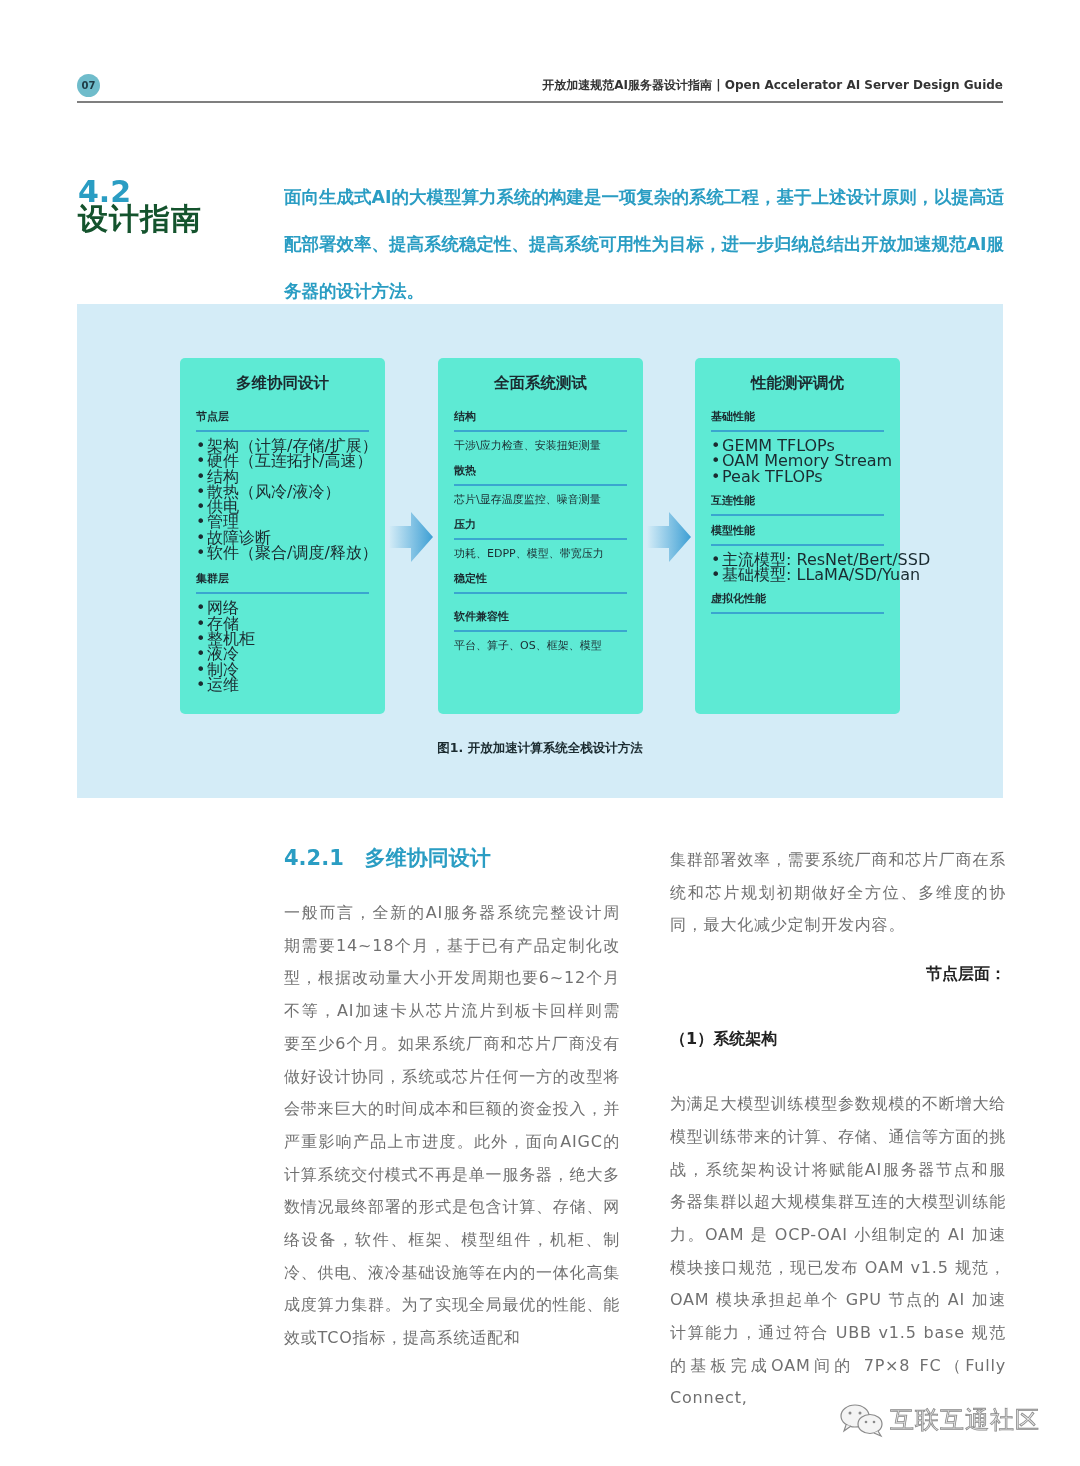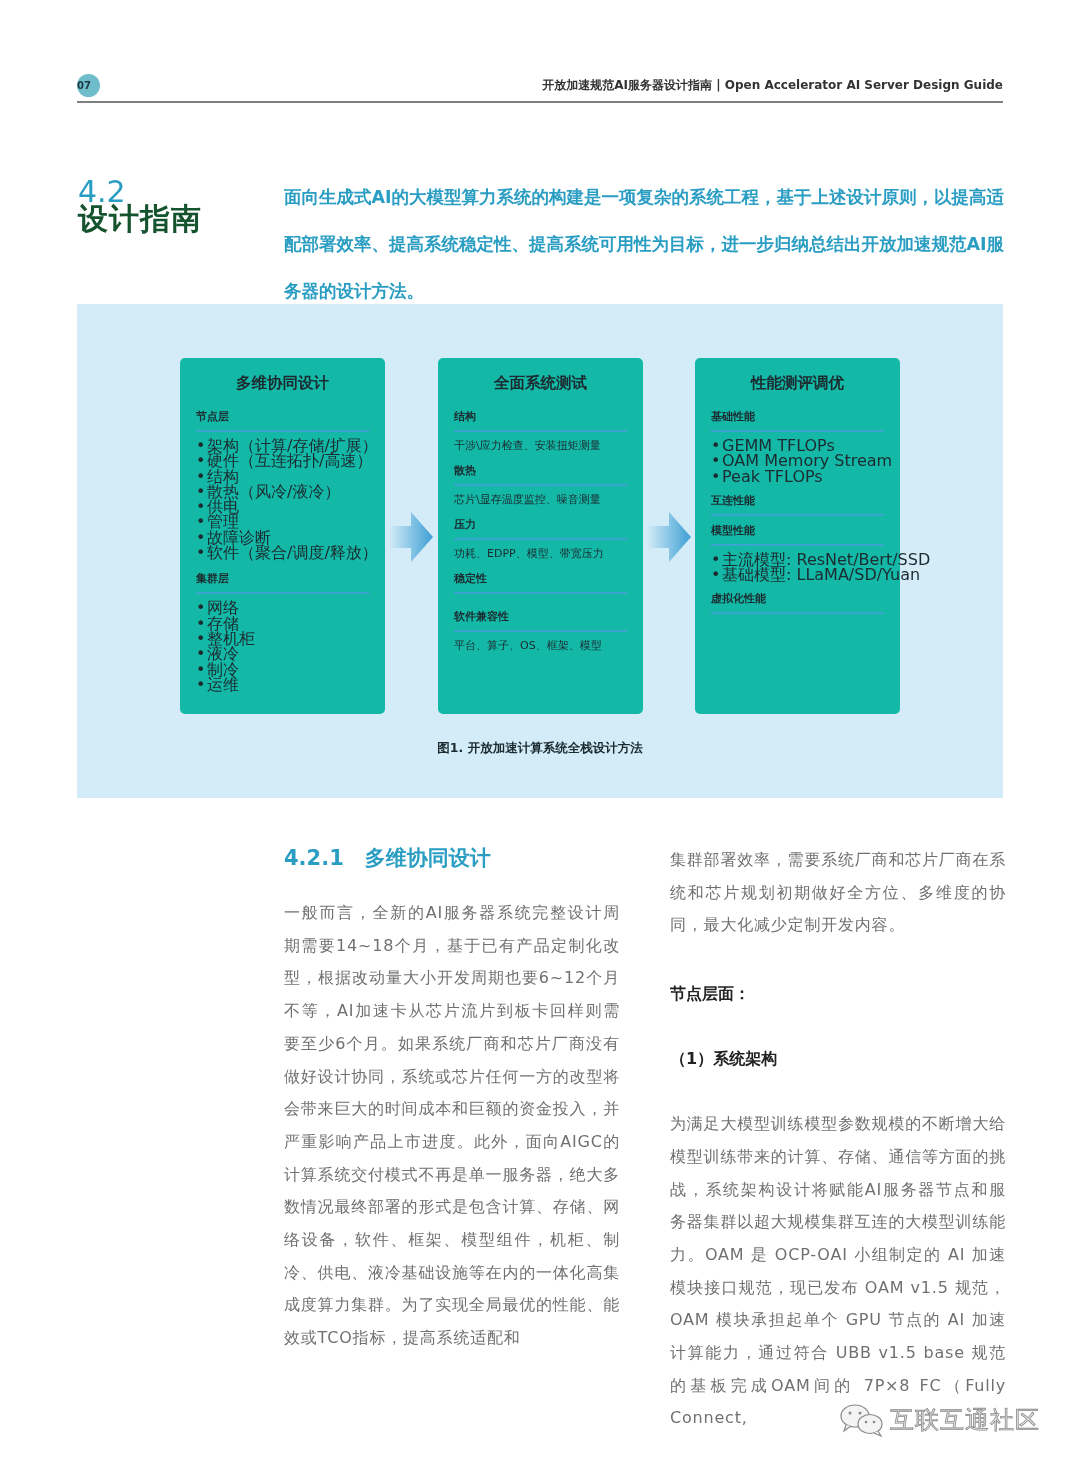--- a/index.html
+++ b/index.html
@@ -1,29 +1,29 @@
 <!DOCTYPE html>
 <html><head>
 <meta charset="utf-8">
 <style>
   * { box-sizing: border-box; margin: 0; padding: 0; }
   html, body { width: 1080px; height: 1466px; background: #ffffff; overflow: hidden; }
   body { position: relative; font-family: "DejaVu Sans", "Liberation Sans", sans-serif; color: #333; }
 
   .header { position: absolute; left: 77px; top: 72px; width: 926px; height: 32px; }
-  .page-num { position: absolute; left: 0; top: 2px; width: 23px; height: 23px; border-radius: 50%; background: #6fbccb; color: #1f3a44; font-size: 10px; font-weight: bold; text-align: left; line-height: 23px; }
+  .page-num { position: absolute; left: 0; top: 2px; width: 23px; height: 23px; border-radius: 50%; background: #6fbccb; color: #1f3a44; font-size: 10px; font-weight: bold; text-align: center; line-height: 23px; }
   .running-title { position: absolute; right: 0; top: 5px; font-size: 12px; font-weight: bold; color: #333; white-space: nowrap; }
   .header-rule { position: absolute; left: 0; top: 29px; width: 926px; height: 2px; background: #7f7f7f; }
 
-  .sec-num { position: absolute; left: 78px; top: 172px; font-size: 30px; font-weight: normal; color: #2a9dc3; line-height: 40px; }
+  .sec-num { position: absolute; left: 78px; top: 172px; font-size: 30px; font-weight: bold; color: #2a9dc3; line-height: 40px; }
   .sec-title { position: absolute; left: 78px; top: 199px; font-size: 30px; font-weight: bold; color: #14532d; line-height: 40px; letter-spacing: 1px; }
   .intro { position: absolute; left: 284px; top: 174px; width: 722px; font-size: 17.5px; font-weight: bold; color: #2a9dc3; line-height: 47px; }
 
   .figure { position: absolute; left: 77px; top: 304px; width: 926px; height: 494px; background: #d4ecf7; }
-  .card { position: absolute; top: 54px; width: 205px; height: 356px; background: #14b8a6; border-radius: 5px; padding: 12px 16px 0 16px; }
+  .card { position: absolute; top: 54px; width: 205px; height: 356px; background: #5eead4; border-radius: 5px; padding: 12px 16px 0 16px; }
   .card-title { text-align: center; font-size: 15.5px; font-weight: bold; color: #1b2b30; height: 30px; line-height: 22px; margin-top: 2px; }
   .grp-title { font-size: 11px; font-weight: bold; color: #1b2b30; margin-top: 6px; height: 18px; line-height: 18px; }
   .grp-rule { height: 2px; background: #3aa6cf; margin-top: 4px; margin-bottom: 6px; }
   .bul { list-style: none; font-size: 16px; color: #1b2b30; line-height: 15.3px; margin-bottom: 8px; }
   .bul li { padding-left: 11px; position: relative; white-space: nowrap; }
   .bul li::before { content: "•"; position: absolute; left: 0; top: 0; }
   .plain { font-size: 11px; color: #1b2b30; line-height: 16px; margin-bottom: 8px; white-space: nowrap; }
   .arrow { position: absolute; top: 208px; width: 44px; height: 50px; }
   .caption { position: absolute; left: 0; width: 926px; top: 436px; text-align: center; font-size: 12.5px; font-weight: bold; color: #1b2b30; }
 
@@ -138,21 +138,21 @@
   <div class="caption">图1. 开放加速计算系统全栈设计方法</div>
 </div>
 
 <div class="col" style="left:284px; top:846px;">
   <div class="subsec">4.2.1　多维协同设计</div>
   <div class="body-text" style="margin-top:27px;">一般而言，全新的AI服务器系统完整设计周期需要14~18个月，基于已有产品定制化改型，根据改动量大小开发周期也要6~12个月不等，AI加速卡从芯片流片到板卡回样则需要至少6个月。如果系统厂商和芯片厂商没有做好设计协同，系统或芯片任何一方的改型将会带来巨大的时间成本和巨额的资金投入，并严重影响产品上市进度。此外，面向AIGC的计算系统交付模式不再是单一服务器，绝大多数情况最终部署的形式是包含计算、存储、网络设备，软件、框架、模型组件，机柜、制冷、供电、液冷基础设施等在内的一体化高集成度算力集群。为了实现全局最优的性能、能效或TCO指标，提高系统适配和</div>
 </div>
 
 <div class="col" style="left:670px; top:844px;">
   <div class="body-text">集群部署效率，需要系统厂商和芯片厂商在系统和芯片规划初期做好全方位、多维度的协同，最大化减少定制开发内容。</div>
-  <div class="bold-head" style="margin-top:40px;">节点层面：</div>
+  <div class="bold-head" style="margin-top:20px;text-align:right;">节点层面：</div>
   <div class="bold-head" style="margin-top:41px;">（1）系统架构</div>
   <div class="body-text" style="margin-top:37px;">为满足大模型训练模型参数规模的不断增大给模型训练带来的计算、存储、通信等方面的挑战，系统架构设计将赋能AI服务器节点和服务器集群以超大规模集群互连的大模型训练能力。OAM 是 OCP-OAI 小组制定的 AI 加速模块接口规范，现已发布 OAM v1.5 规范，OAM 模块承担起单个 GPU 节点的 AI 加速计算能力，通过符合 UBB v1.5 base 规范的基板完成OAM间的 7P×8 FC（Fully Connect,</div>
 </div>
 
 <div class="watermark">
   <svg width="50" height="36" viewBox="0 0 50 36">
     <ellipse cx="17" cy="14" rx="14" ry="11" fill="#f4f4f4" stroke="#8a8a8a" stroke-width="1.2"></ellipse>
     <path d="M8 23 L6 29 L13 24" fill="#f4f4f4" stroke="#8a8a8a" stroke-width="1.2"></path>
     <circle cx="12" cy="11" r="1.5" fill="#8a8a8a"></circle>
     <circle cx="22" cy="11" r="1.5" fill="#8a8a8a"></circle>

